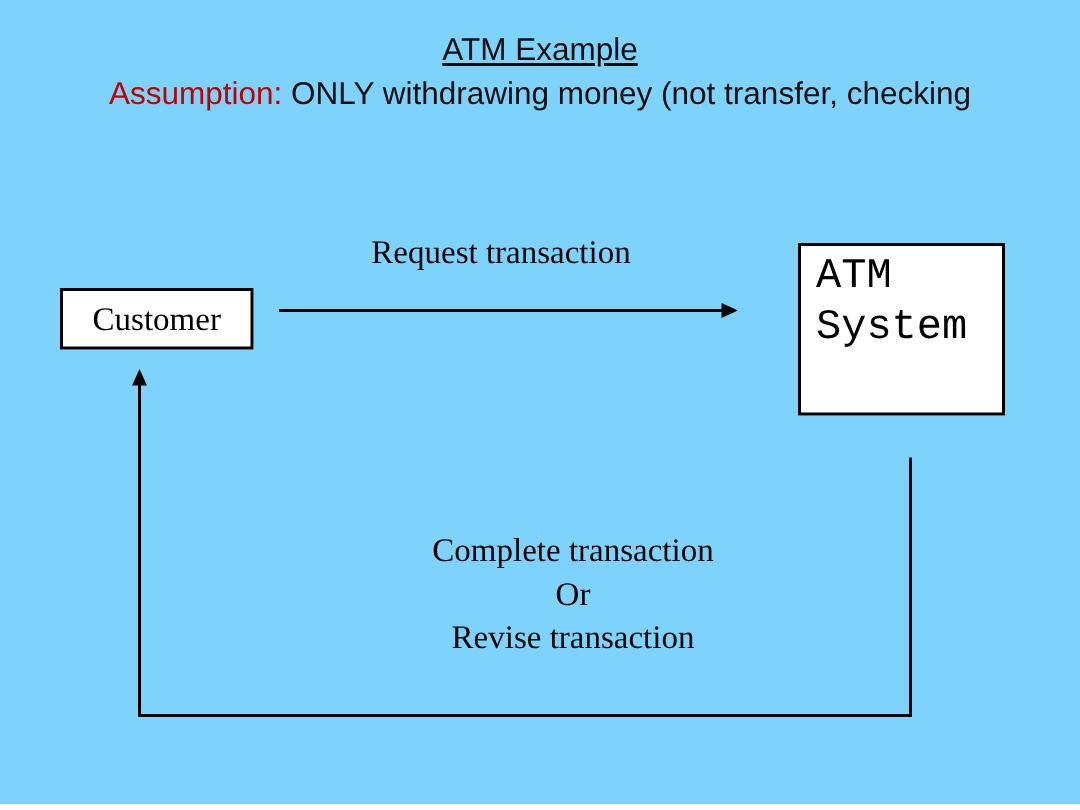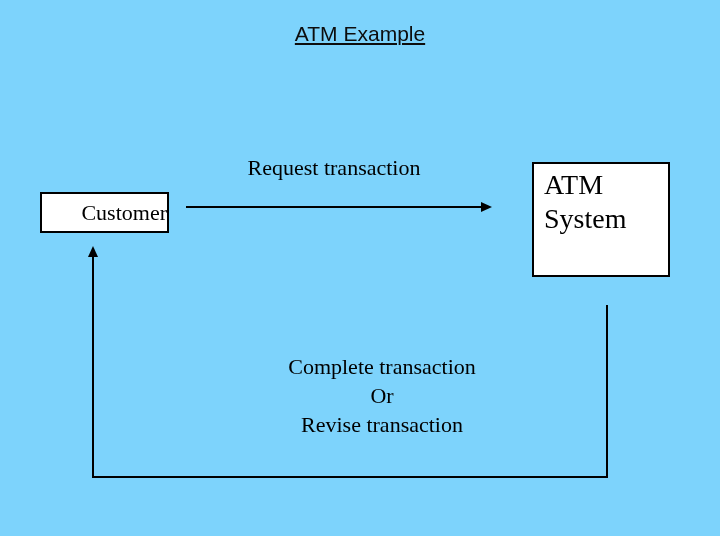--- a/index.html
+++ b/index.html
@@ -50,29 +50,30 @@
   .node-box {
     position: absolute;
     border: 2px solid #000000;
     background: #ffffff;
     font-family: "Liberation Serif", serif;
     color: #000000;
     box-sizing: border-box;
   }
   .customer-box {
     left: 40px; top: 192px; width: 129px; height: 41px;
-    display: flex; align-items: center; justify-content: flex-end;
+    display: flex; align-items: center; justify-content: center;
     font-size: 22px;
   }
   .atm-box {
     left: 532px; top: 162px; width: 138px; height: 115px;
     font-size: 28px;
     line-height: 34px;
     padding: 4px 4px 0 10px;
     white-space: pre-line;
+    font-family: Liberation Mono, monospace;
   }
 
   
   .hline, .vline {
     position: absolute;
     background: #000000;
   }
   .request-arrow-line { left: 186px; top: 206px; width: 296px; height: 2px; }
   .bottom-line        { left: 92px;  top: 476px; width: 516px; height: 2px; }
   .right-drop-line    { left: 606px; top: 305px; width: 2px;  height: 172px; }
@@ -95,20 +96,23 @@
 </style>
 </head>
 <body>
 
 <div class="slide">
 
   <div class="title-block">
     <div>
       <span class="heading-text">ATM Example</span>
     </div>
+    <div>
+      <span style="color: rgb(192, 0, 0);">Assumption:</span><span> ONLY withdrawing money (not transfer, checking</span>
+    </div>
   </div>
 
   <div class="dlabel request-label">Request transaction</div>
 
   <div class="node-box customer-box">
     <span>Customer</span>
   </div>
 
   <div class="node-box atm-box">ATM
 System</div>

